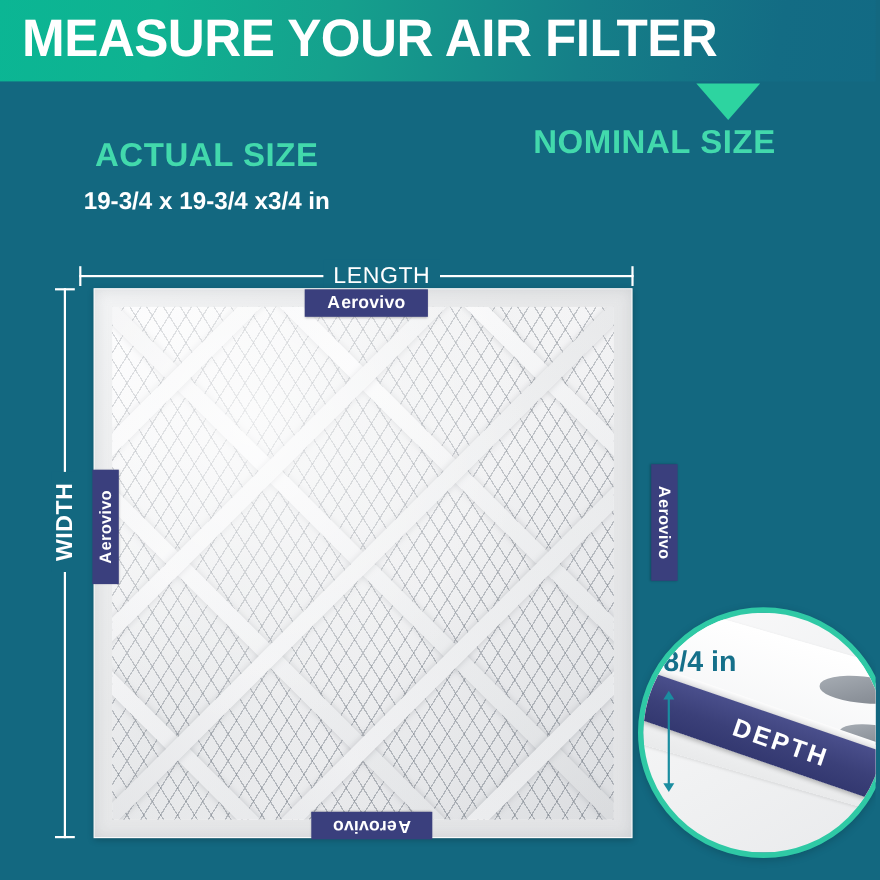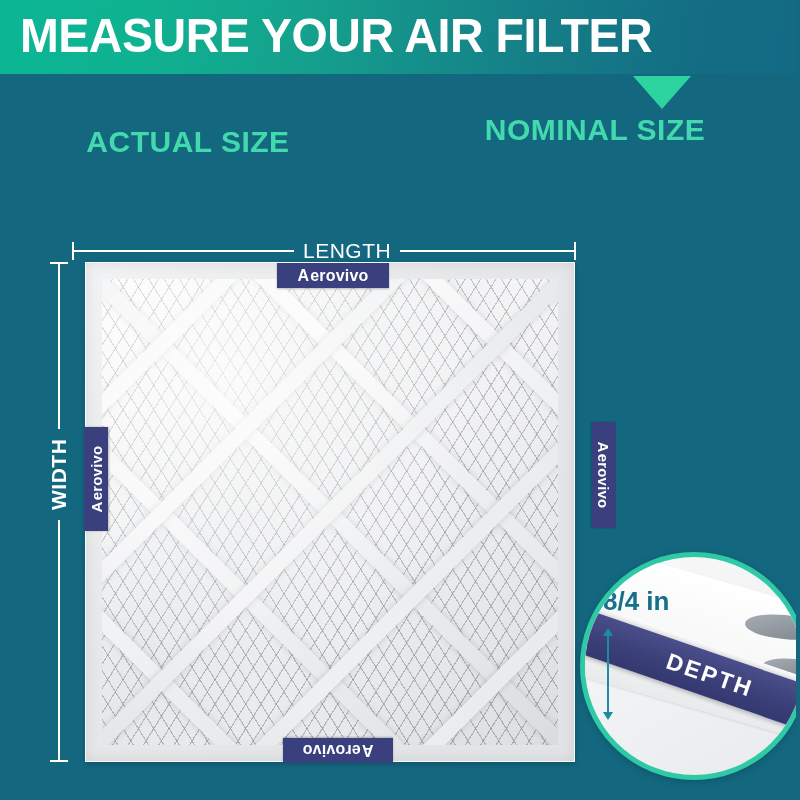--- a/index.html
+++ b/index.html
@@ -192,20 +192,21 @@
 
 <div id="stage">
 
   <div class="header">
     <div class="header-title">MEASURE YOUR AIR FILTER</div>
   </div>
   <div class="pointer"></div>
 
   <div class="size-block" id="actual-block">
     <div class="size-head">ACTUAL SIZE</div>
+    <div class="size-val">19-3/4 x 19-3/4 x3/4 in</div>
   </div>
 
   <div class="size-block" id="nominal-block">
     <div class="size-head">NOMINAL SIZE</div>
   </div>
 
   <div class="dim-h"></div>
   <div class="dim-h-label">LENGTH</div>
 
   <div class="dim-v"></div>

